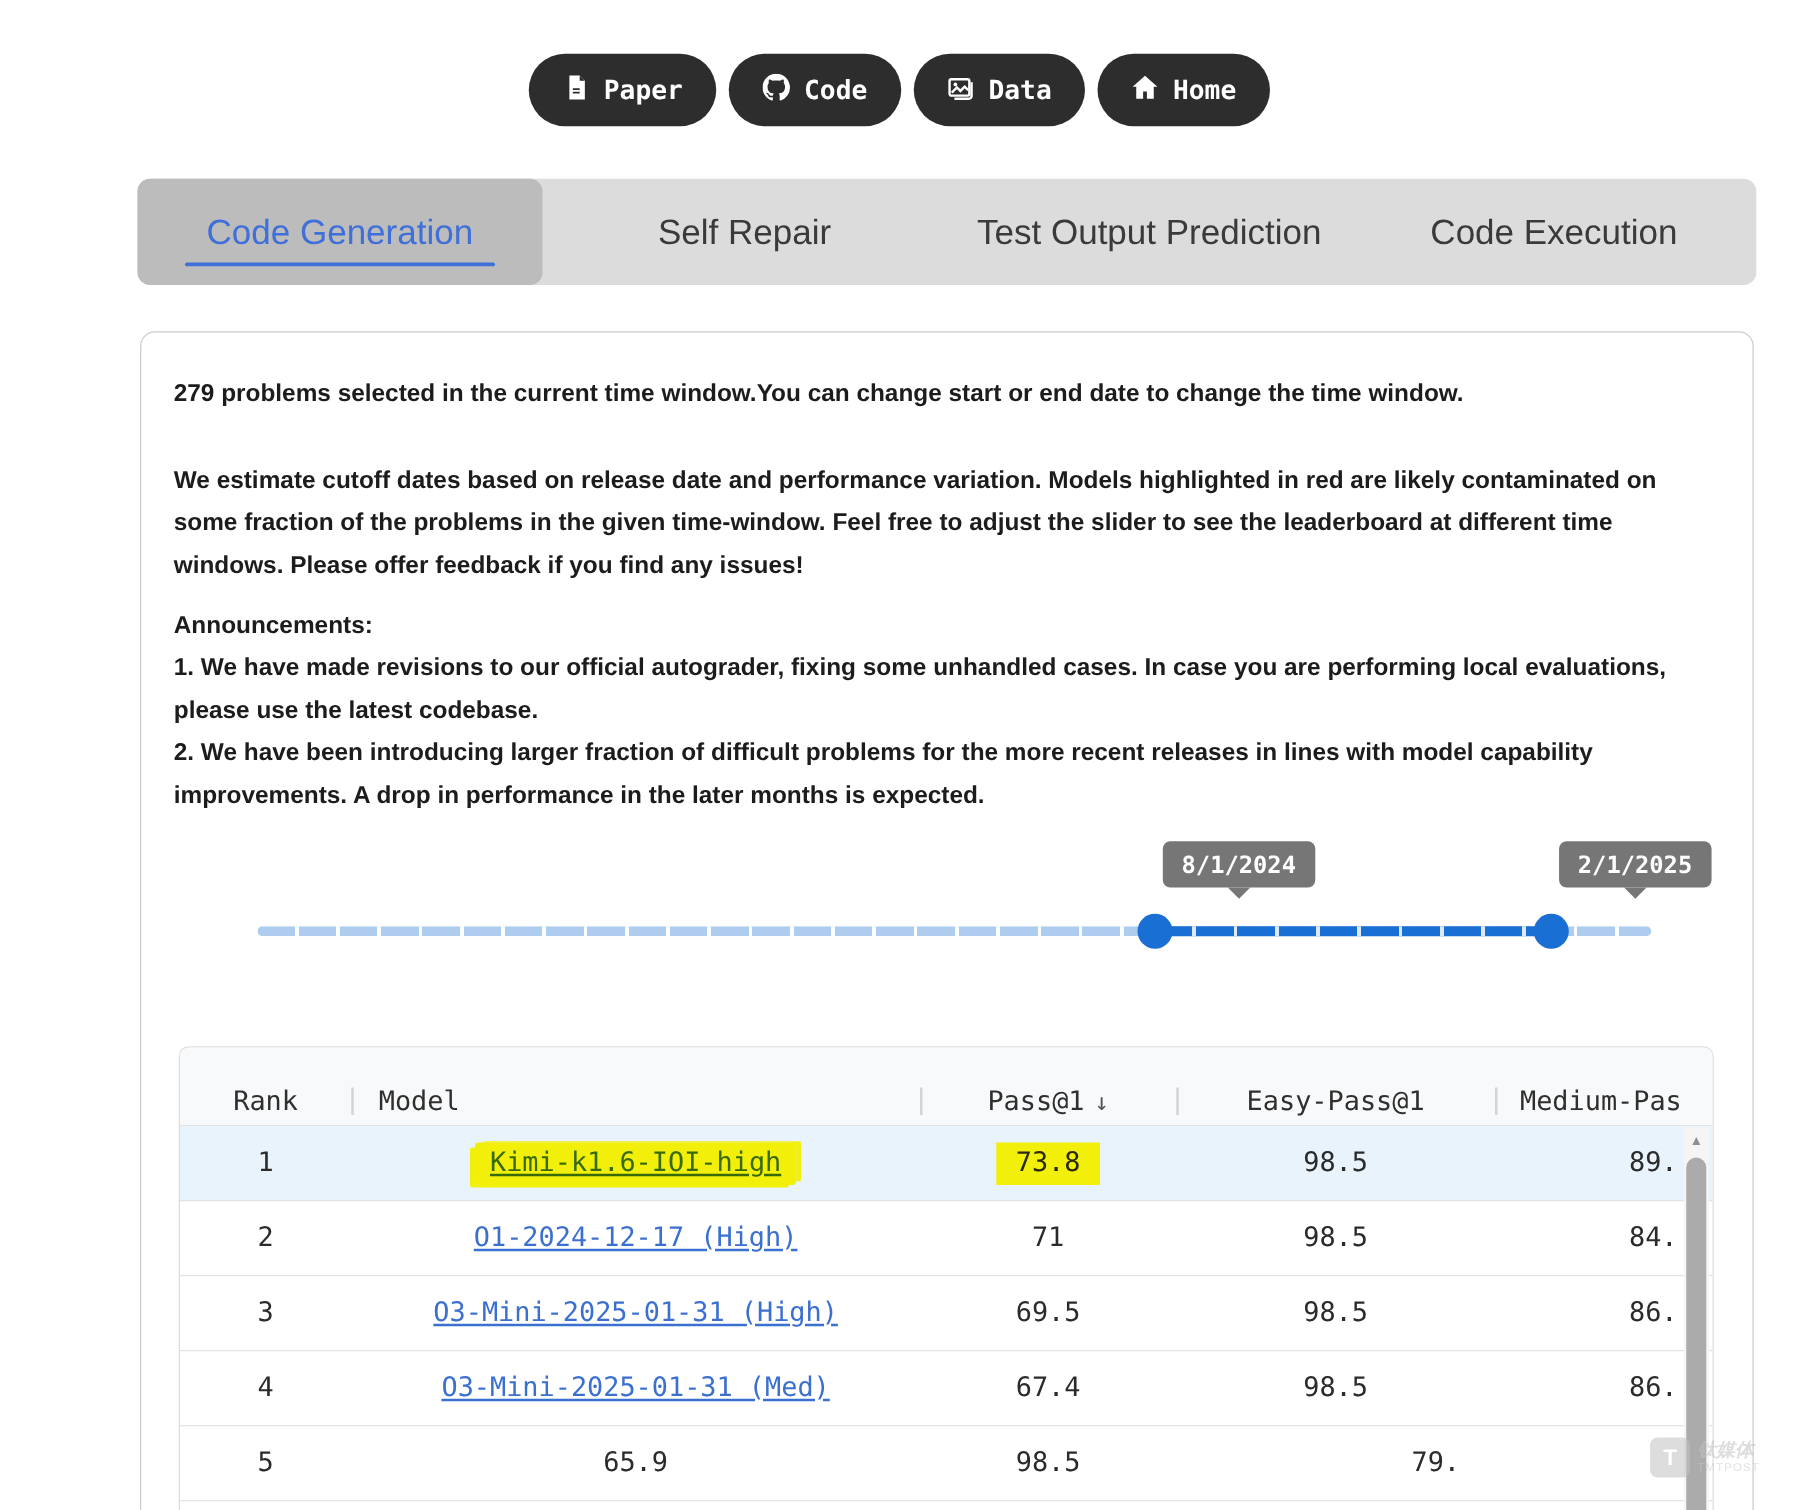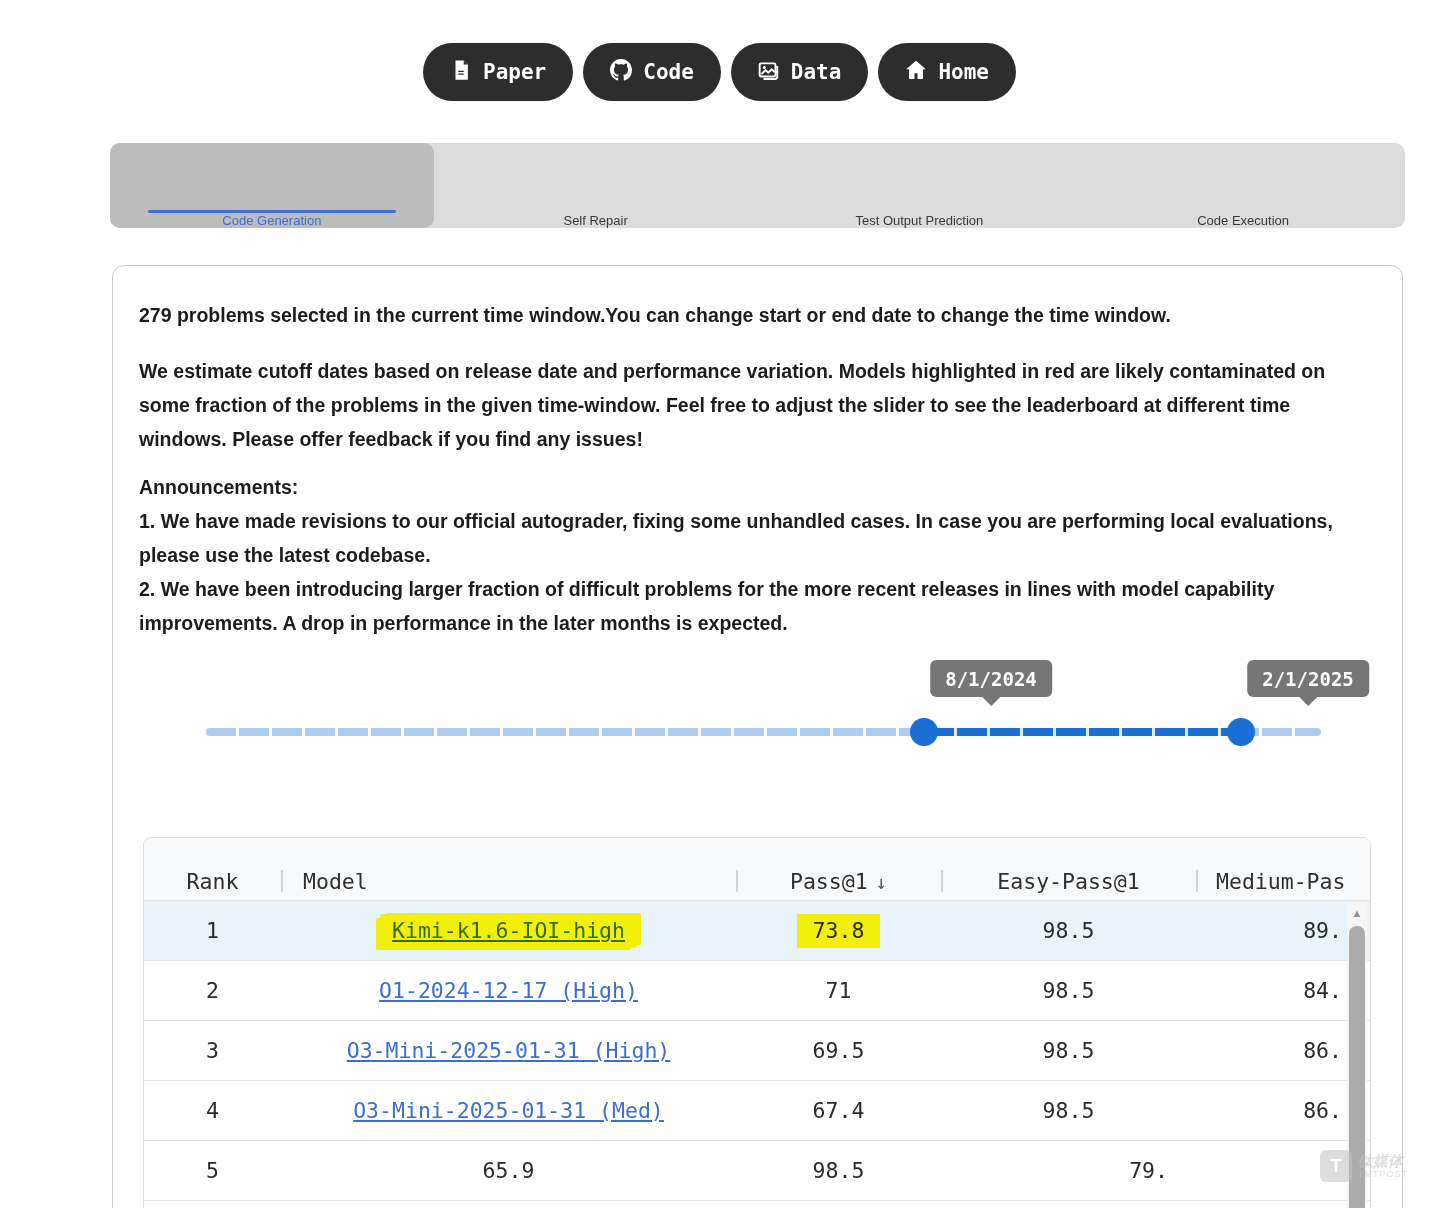--- a/index.html
+++ b/index.html
@@ -18,39 +18,39 @@
     border:none; cursor:pointer;
   }
   .pill svg { width:22px; height:22px; flex:0 0 auto; }
 
   
   .tabbar {
     position:absolute; top:143px; left:110px; width:1295px; height:85px;
     background:#dcdcdc; border-radius:10px; display:flex;
   }
   .tab {
-    flex:1; display:flex; align-items:flex-end; justify-content:center;
-    font-size:13px; color:#3a3a3a; position:relative; cursor:pointer;
+    flex:1; display:flex; align-items:center; justify-content:center;
+    font-size:28px; color:#3a3a3a; position:relative; cursor:pointer;
   }
   .tab.active { background:#bcbcbc; border-radius:10px; color:#3f6fd8; }
   .tab.active::after {
     content:""; position:absolute; left:38px; right:38px; bottom:15px;
     height:3px; background:#3f6fd8; border-radius:2px;
   }
 
   
   .card {
     position:absolute; top:265px; left:112px; width:1291px; height:1020px;
     background:#fff; border:1px solid #cccccc; border-radius:12px;
     padding:32px 26px 0 26px;
   }
   .card p, .card .ann {
     font-size:19.5px; font-weight:bold; color:#1c1c1c; line-height:34px;
   }
-  .p1 { margin-bottom:22px; }
+  .p1 { margin-bottom:35px; }
   .p2 { margin-bottom:14px; }
 
   
   .slider-wrap { position:relative; margin-top:20px; height:110px; }
   .slider-track {
     position:absolute; left:67px; top:68px; width:1115px; height:8px;
     border-radius:4px; background:#aecdee;
     background-image:repeating-linear-gradient(to right, transparent 0 30px, rgba(255,255,255,.95) 30px 33px);
   }
   .slider-range {

